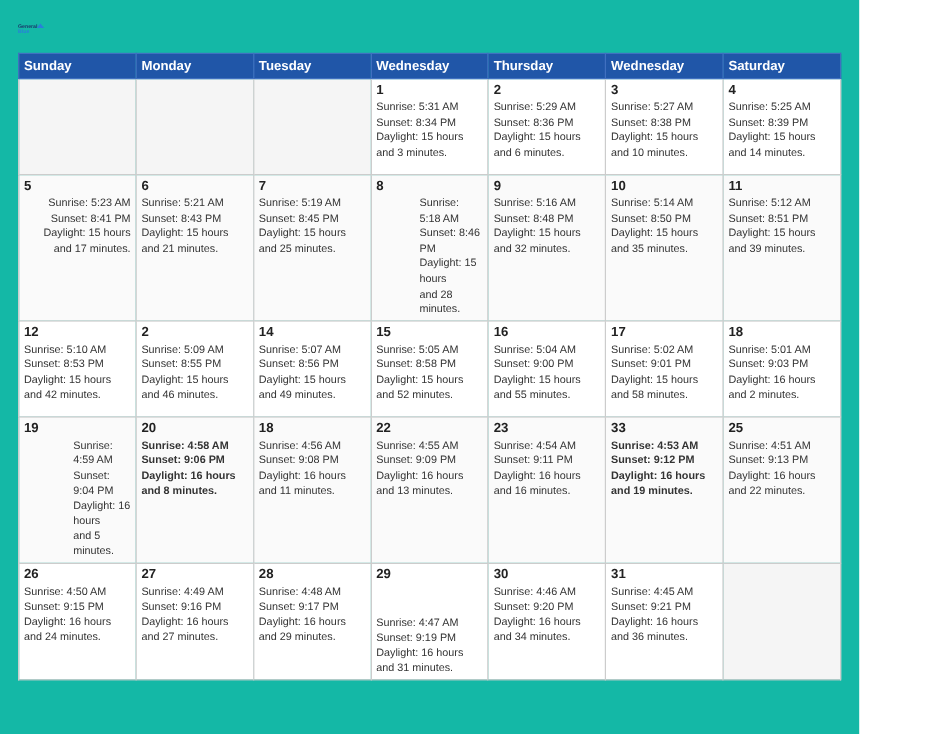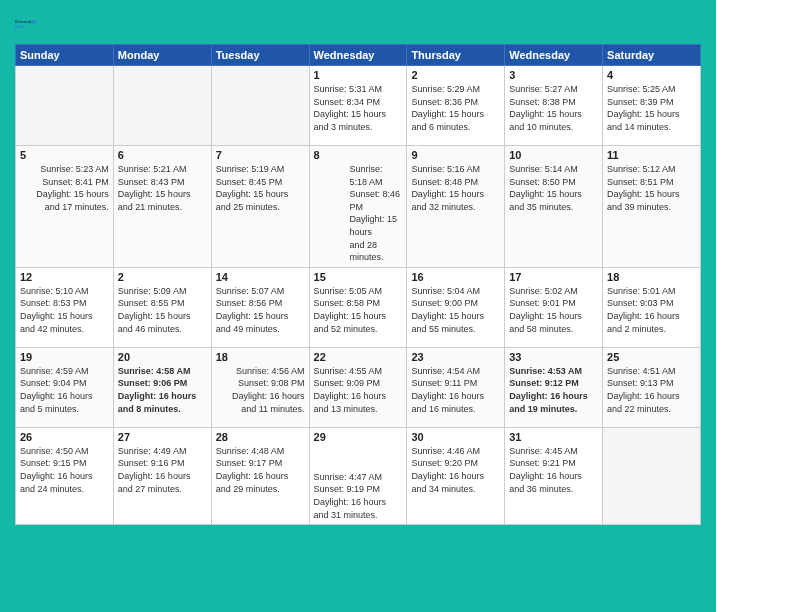--- a/index.html
+++ b/index.html
@@ -246,35 +246,35 @@
             <div class="day-num">18</div>
             <div class="day-info" style="white-space: pre-line;">Sunrise: 5:01 AM
 Sunset: 9:03 PM
 Daylight: 16 hours
 and 2 minutes.</div>
           </td>
         </tr>
         <tr>
           <td>
             <div class="day-num">19</div>
-            <div class="day-info" style="white-space: pre-line;">Sunrise: 4:59 AM
+            <div class="day-info" style="white-space: pre-line; margin-left: 41px;">Sunrise: 4:59 AM
 Sunset: 9:04 PM
 Daylight: 16 hours
 and 5 minutes.</div>
           </td>
           <td>
             <div class="day-num">20</div>
             <div class="day-info" style="white-space: pre-line; font-weight: bold;">Sunrise: 4:58 AM
 Sunset: 9:06 PM
 Daylight: 16 hours
 and 8 minutes.</div>
           </td>
           <td>
             <div class="day-num">18</div>
-            <div class="day-info" style="white-space: pre-line; text-align: right;">Sunrise: 4:56 AM
+            <div class="day-info" style="white-space: pre-line;">Sunrise: 4:56 AM
 Sunset: 9:08 PM
 Daylight: 16 hours
 and 11 minutes.</div>
           </td>
           <td>
             <div class="day-num">22</div>
             <div class="day-info" style="white-space: pre-line;">Sunrise: 4:55 AM
 Sunset: 9:09 PM
 Daylight: 16 hours
 and 13 minutes.</div>

